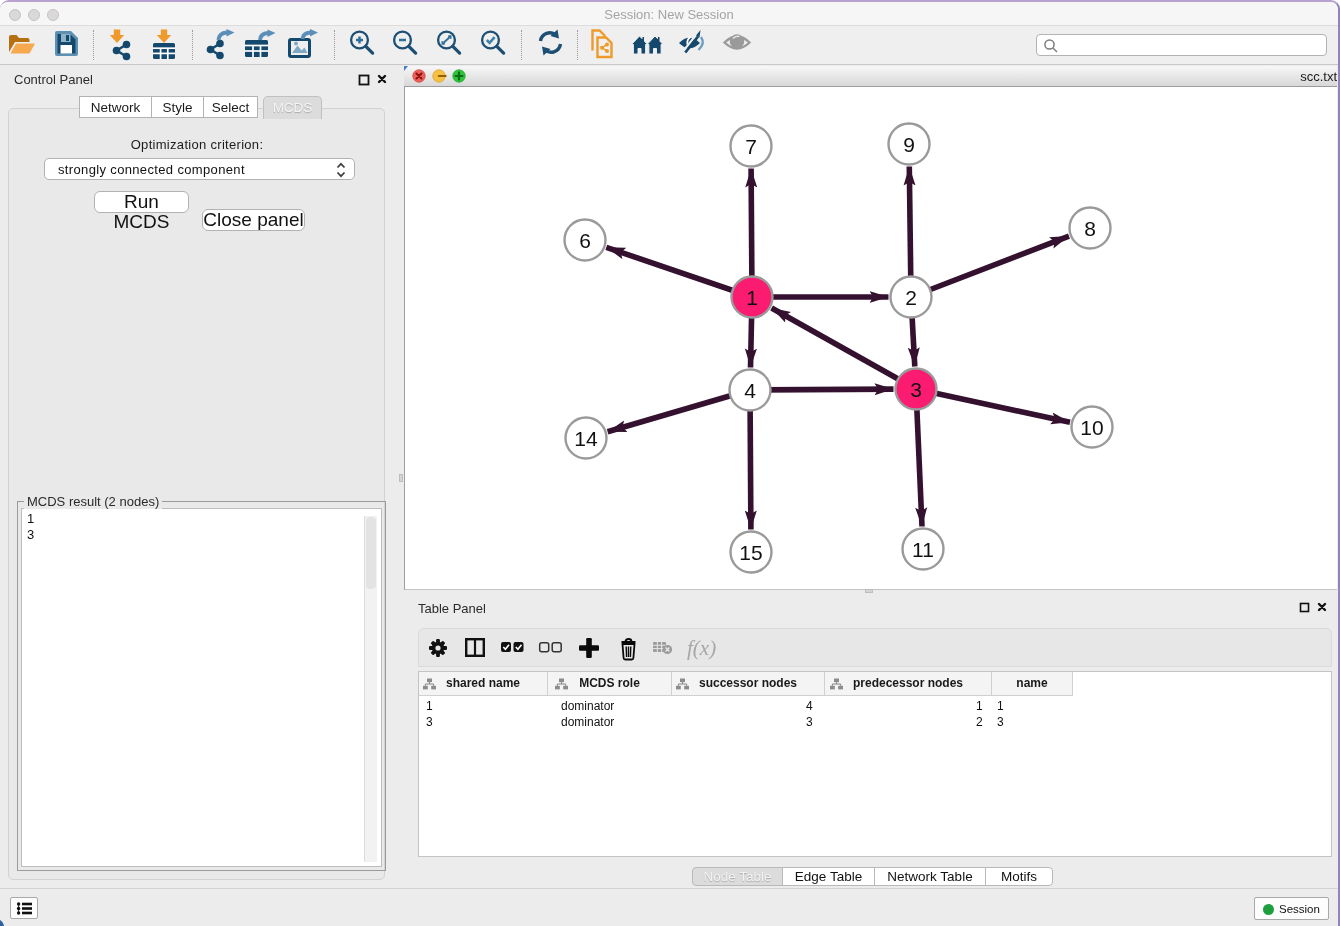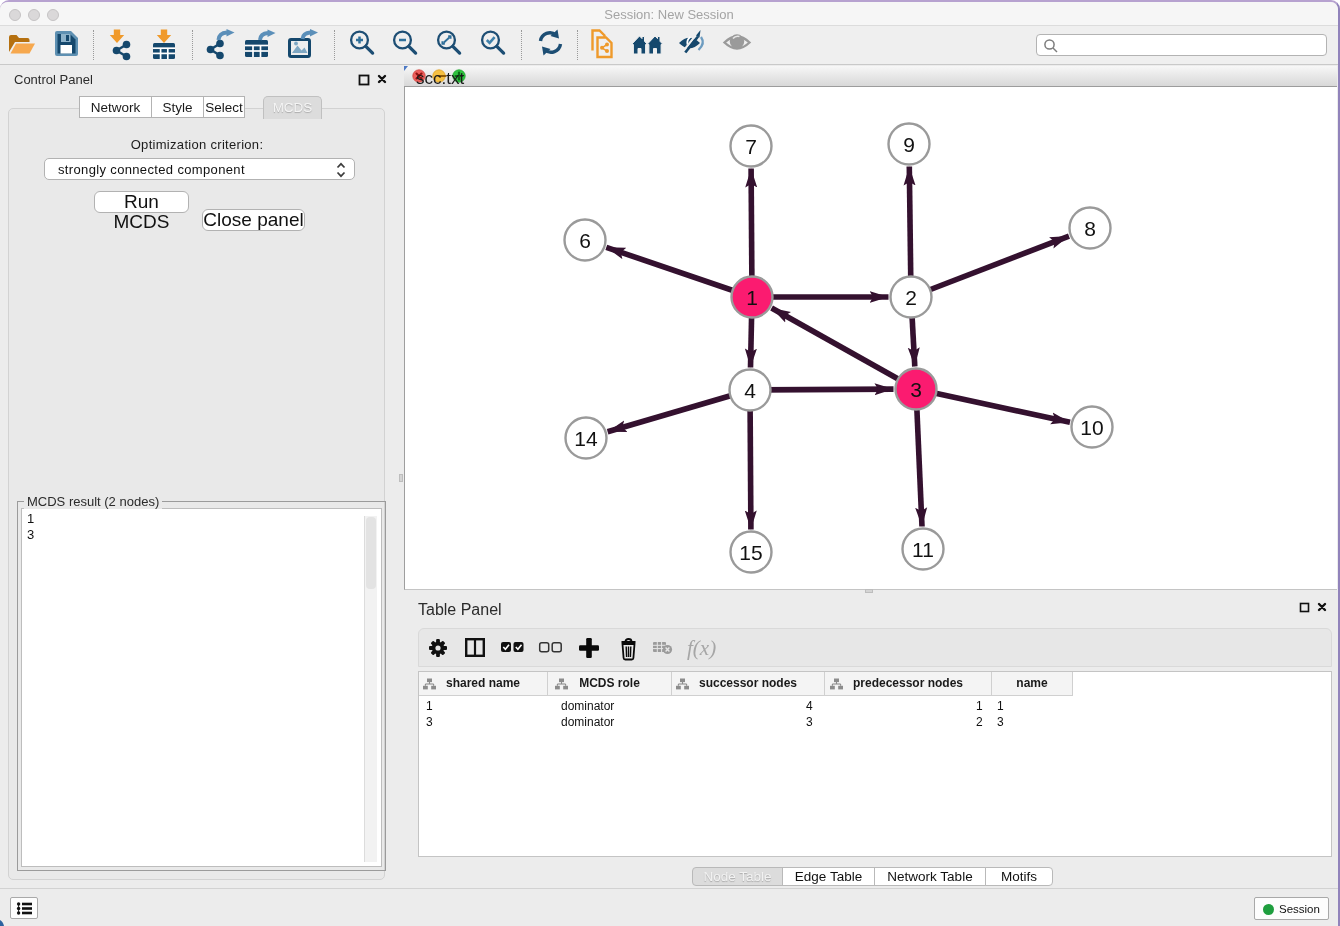--- a/index.html
+++ b/index.html
@@ -24,24 +24,24 @@
 #dropdown span{position:absolute;left:13px;top:3px;font-size:13px;color:#111;letter-spacing:0.35px;}
 .btn{position:absolute;top:191px;height:22px;background:#fff;border:1px solid #b2b2b2;border-radius:6px;box-sizing:border-box;font-size:19px;font-weight:normal;color:#111;text-align:center;line-height:20px;}
 
 #mcds-group{position:absolute;left:17px;top:501px;width:367px;height:368px;border:1px solid #9b9b9b;}
 #mcds-legend{position:absolute;left:6px;top:-8px;background:#e9e9e9;padding:0 3px;font-size:13px;color:#2b2b2b;}
 #mcds-text{position:absolute;left:3px;top:6px;right:3px;bottom:3px;background:#fff;border:1px solid #bdbdbd;font-size:13px;color:#111;line-height:16px;padding:2px 0 0 5px;}
 #mcds-sb{position:absolute;right:4px;top:7px;width:12px;bottom:4px;background:#f2f2f2;border-left:1px solid #dcdcdc;}
 
 #netwin{position:absolute;left:404px;top:66px;width:933px;height:524px;}
 #nettitle{position:absolute;left:0;top:0;width:100%;height:21px;background:linear-gradient(#f7f7f7,#d8d8d8);border-bottom:1px solid #9c9c9c;box-sizing:border-box;}
-#nettitle .t{position:absolute;width:100%;text-align:left;top:3px;padding-left:12px;box-sizing:border-box;font-size:17px;color:#1a1a1a;}
+#nettitle .t{position:absolute;width:100%;text-align:right;top:3px;padding-left:12px;box-sizing:border-box;font-size:13px;color:#1a1a1a;}
 #netcanvas{position:absolute;left:0;top:21px;width:933px;height:503px;background:#fff;border-bottom:1px solid #c4c4c4;border-left:1px solid #9e9e9e;box-sizing:border-box;}
 
-#tp-title{position:absolute;left:418px;top:601px;font-size:16px;color:#2b2b2b;}
+#tp-title{position:absolute;left:418px;top:601px;font-size:13px;color:#2b2b2b;}
 #tp-toolbar{position:absolute;left:418px;top:628px;width:914px;height:39px;background:#e7e7e7;border:1px solid #d9d9d9;border-radius:6px 6px 0 0;box-sizing:border-box;}
 #tp-white{position:absolute;left:418px;top:671px;width:914px;height:186px;background:#fff;border:1px solid #c4c4c4;box-sizing:border-box;}
 .th{position:absolute;top:0px;height:24px;background:#f4f4f4;border-right:1px solid #d0d0d0;border-bottom:1px solid #d0d0d0;box-sizing:border-box;font-size:12px;color:#1a1a1a;text-align:center;line-height:23px;font-weight:bold;}
 .td{position:absolute;font-size:12px;color:#111;}
 
 .btab{position:absolute;top:867px;height:19px;background:#fff;border:1px solid #b9b9b9;box-sizing:border-box;font-size:13.5px;font-weight:normal;color:#111;text-align:center;line-height:18px;}
 
 #statusbar{position:absolute;left:0;top:888px;width:1338px;height:38px;background:#ececec;border-top:1px solid #d2d2d2;}
 #listbtn{position:absolute;left:10px;top:897px;width:28px;height:22px;background:#fdfdfd;border:1px solid #a9a9a9;border-radius:2px;box-sizing:border-box;}
 #membtn{position:absolute;left:1254px;top:897px;width:75px;height:23px;background:#fdfdfd;border:1px solid #a9a9a9;border-radius:2px;box-sizing:border-box;}
@@ -222,21 +222,21 @@
 
 <div id="cpanel-title">Control Panel</div>
 <svg class="abs" style="left:358px;top:74px;" width="32" height="12" viewBox="0 0 32 12">
   <rect x="1.5" y="1.5" width="9" height="9" fill="none" stroke="#111" stroke-width="1.8"></rect>
   <path d="M21 2 L27 8 M27 2 L21 8" stroke="#111" stroke-width="2.4" stroke-linecap="round"></path>
 </svg>
 <div id="cp-body"></div>
 <div class="tabrow">
   <div class="tab" style="left:0;width:73px;">Network</div>
   <div class="tab" style="left:72px;width:53px;">Style</div>
-  <div class="tab" style="left:124px;width:42px;">Select</div>
+  <div class="tab" style="left:124px;width:55px;">Select</div>
   <div class="tab" id="tab-mcds" style="left:184px;width:59px;">MCDS</div>
 </div>
 <div id="optlabel">Optimization criterion:</div>
 <div id="dropdown">
     <span>strongly connected component</span>
 <svg class="abs" style="right:8px;top:3px" width="10" height="16" viewBox="0 0 10 16">
       <path d="M1.5 5.5 L5 1.8 L8.5 5.5 M1.5 10.5 L5 14.2 L8.5 10.5" fill="none" stroke="#3c3c3c" stroke-width="1.7"></path>
     </svg>
 </div>
 <div class="btn" style="left:94px;width:95px;">Run MCDS</div>

